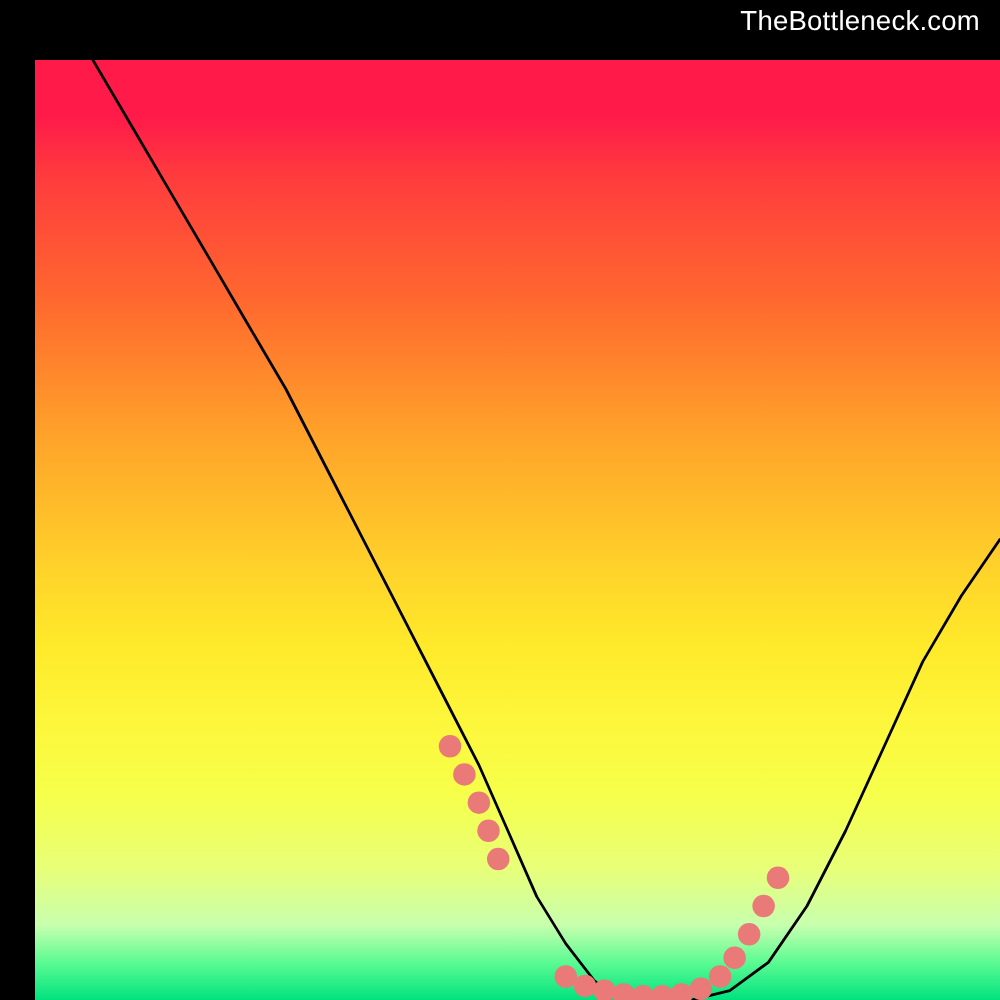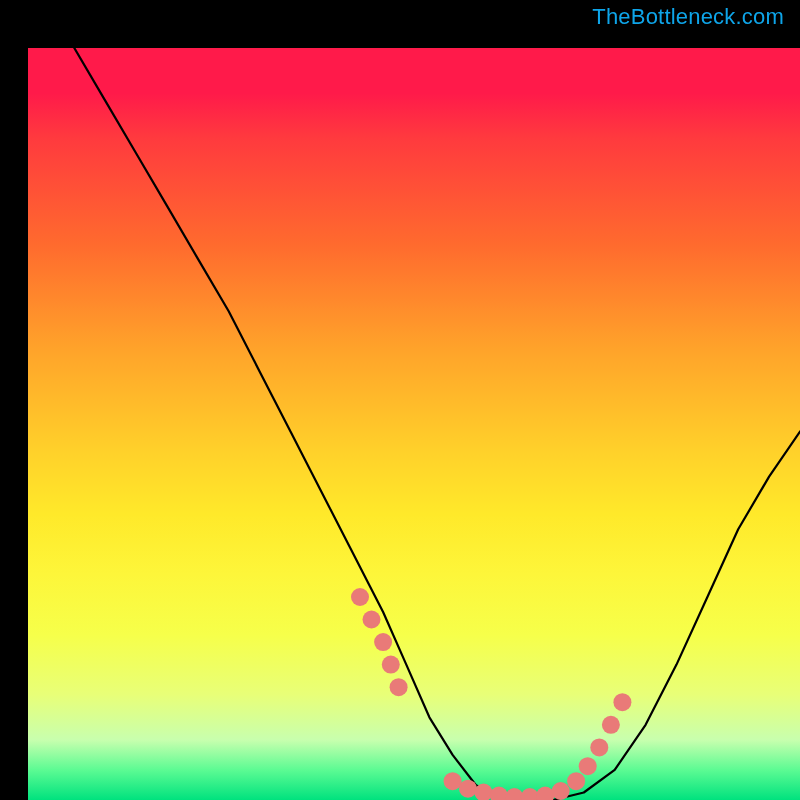--- a/index.html
+++ b/index.html
@@ -50,21 +50,21 @@
   svg.curve {
     position: absolute;
     inset: 0;
     width: 100%;
     height: 100%;
   }
   .watermark {
     position: absolute;
     top: 4px;
     right: 16px;
-    color: #0ea5e9;
+    color: #ffffff;
     font-size: 22px;
     font-weight: 500;
     letter-spacing: 0.2px;
     user-select: none;
   }
 </style>
 </head>
 <body>
 
 <div class="frame">

